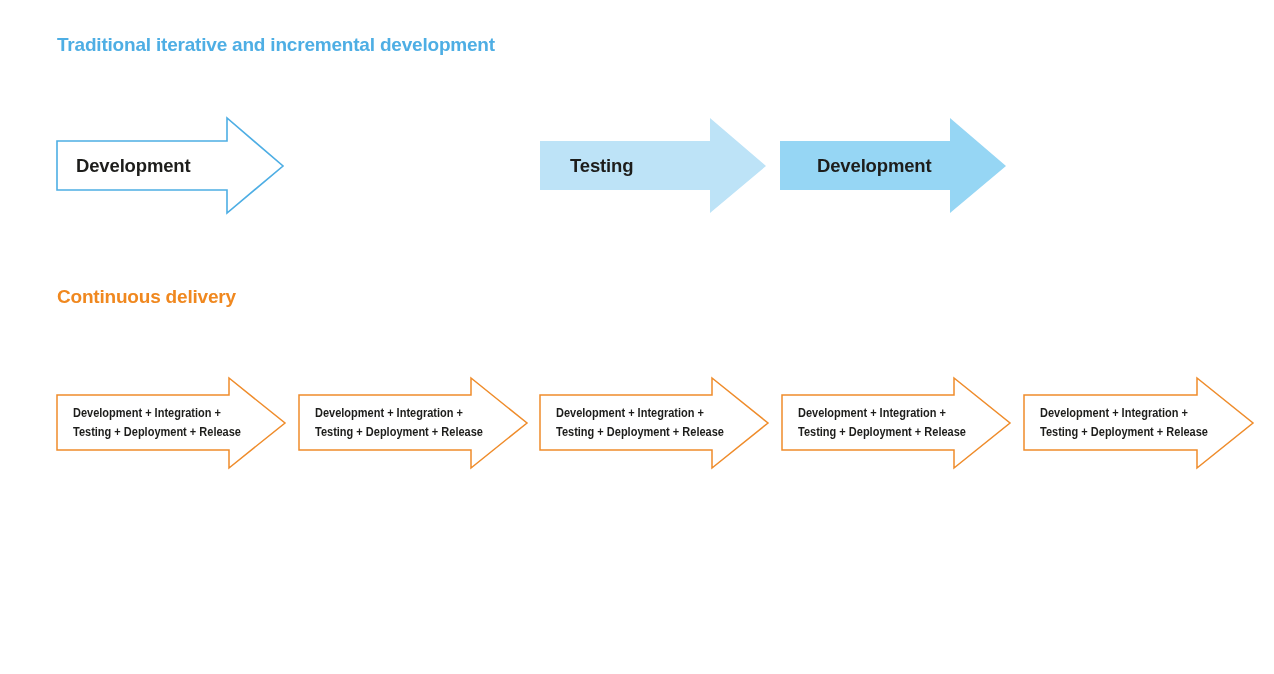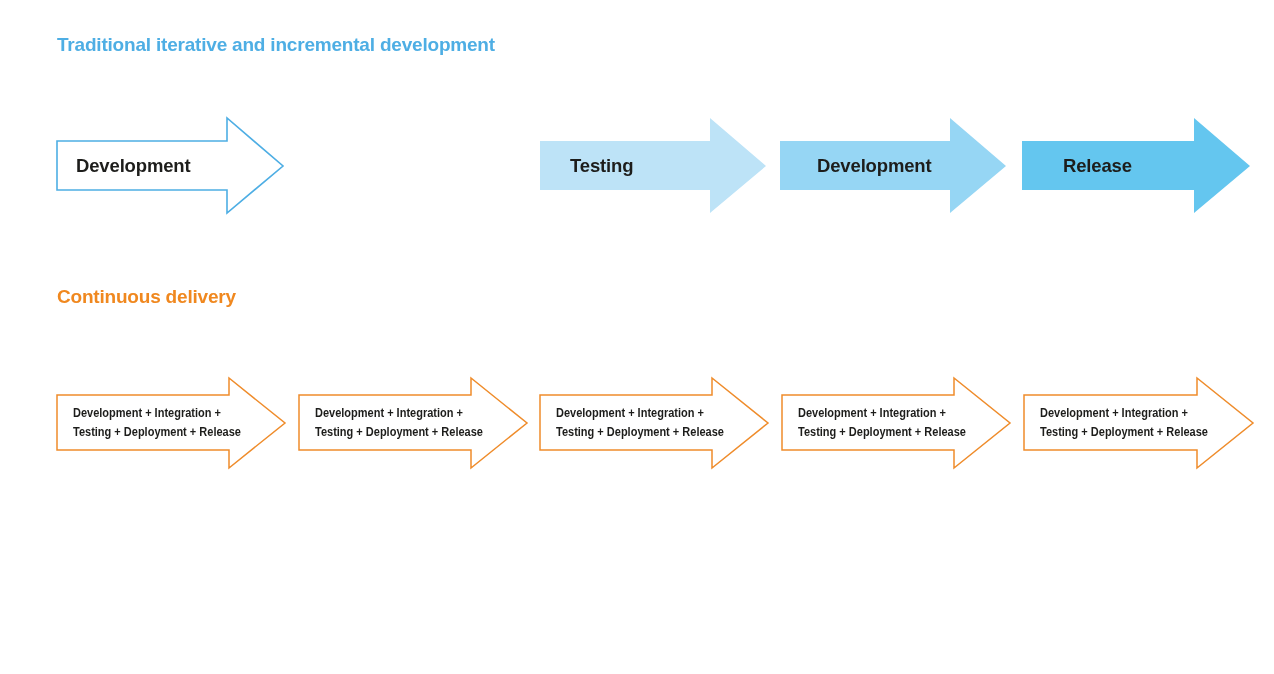--- a/index.html
+++ b/index.html
@@ -114,26 +114,20 @@
       <div class="arrow-label label-blue" style="left:30px">Testing</div>
     </div>
 
     <div class="arrow" style="left:780px">
       <svg width="226" height="674" viewBox="0 0 226 674" xmlns="http://www.w3.org/2000/svg">
         <polygon points="0,141 170,141 170,118 226,166 170,213 170,190 0,190" fill="#96d6f4"></polygon>
       </svg>
       <div class="arrow-label label-blue" style="left:37px">Development</div>
     </div>
 
-    <div class="arrow" style="left:1022px">
-      <svg width="228" height="674" viewBox="0 0 228 674" xmlns="http://www.w3.org/2000/svg">
-        <polygon points="0,141 172,141 172,118 228,166 172,213 172,190 0,190" fill="#64c6ef"></polygon>
-      </svg>
-      <div class="arrow-label label-blue" style="left:41px">Release</div>
-    </div>
 
   </div>
 
   <div class="section-heading" id="heading-continuous">Continuous delivery</div>
 
   <div class="arrow-row" id="row-continuous">
 
     <div class="arrow" style="left:57px">
       <svg width="228" height="674" viewBox="0 0 228 674" xmlns="http://www.w3.org/2000/svg">
         <polygon points="0,395 172,395 172,378 228,423 172,468 172,450 0,450" fill="#ffffff" stroke="#ef8c2b" stroke-width="1.5"></polygon>

